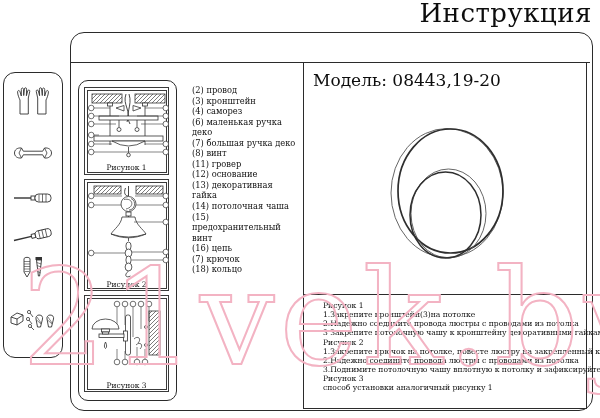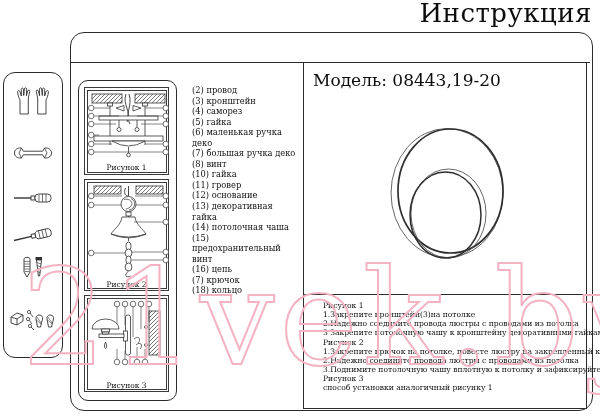--- a/index.html
+++ b/index.html
@@ -299,25 +299,23 @@
       </svg>
       <div class="fig-label">Рисунок 3</div>
     </div>
   </div>
 </div>
 
 <div class="abs parts-list">
     <div class="part-item">(2) провод</div>
     <div class="part-item">(3) кронштейн</div>
     <div class="part-item">(4) саморез</div>
-    <div class="part-item">(5) гайка</div>
     <div class="part-item">(6) маленькая ручка деко</div>
     <div class="part-item">(7) большая ручка деко</div>
     <div class="part-item">(8) винт</div>
-    <div class="part-item">(10) гайка</div>
     <div class="part-item">(11) гровер</div>
     <div class="part-item">(12) основание</div>
     <div class="part-item">(13) декоративная гайка</div>
     <div class="part-item">(14) потолочная чаша</div>
     <div class="part-item">(15) предохранительный винт</div>
     <div class="part-item">(16) цепь</div>
     <div class="part-item">(7) крючок</div>
     <div class="part-item">(18) кольцо</div>
   </div>
 

